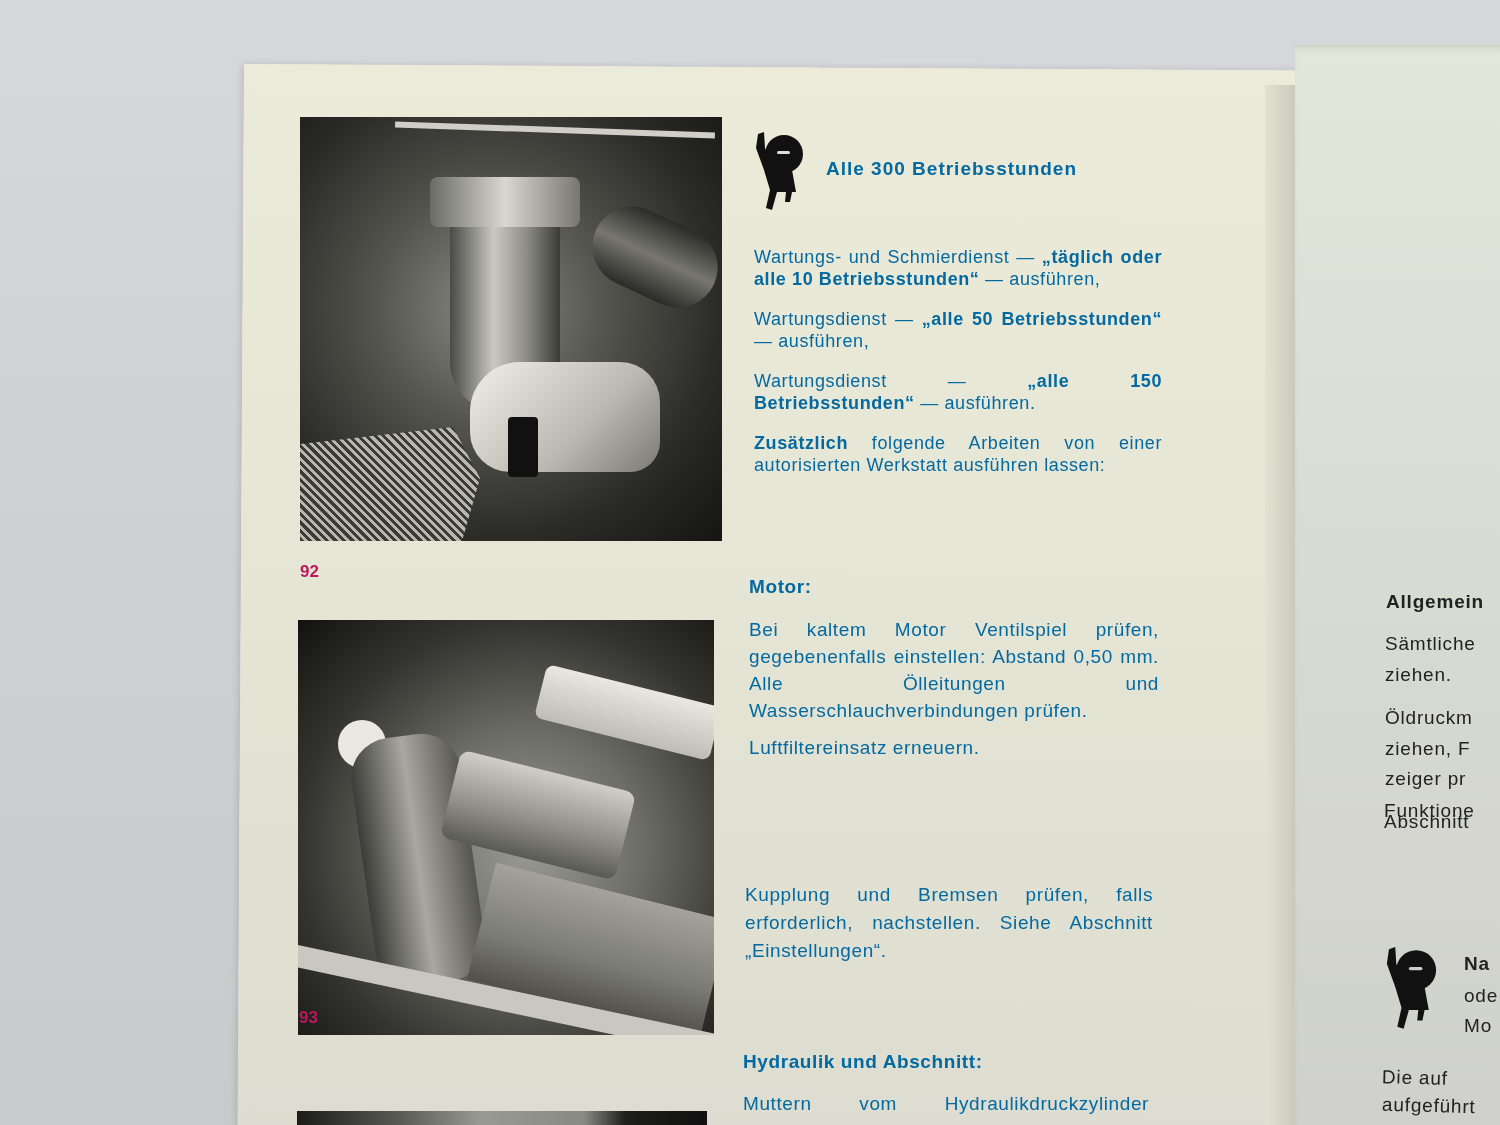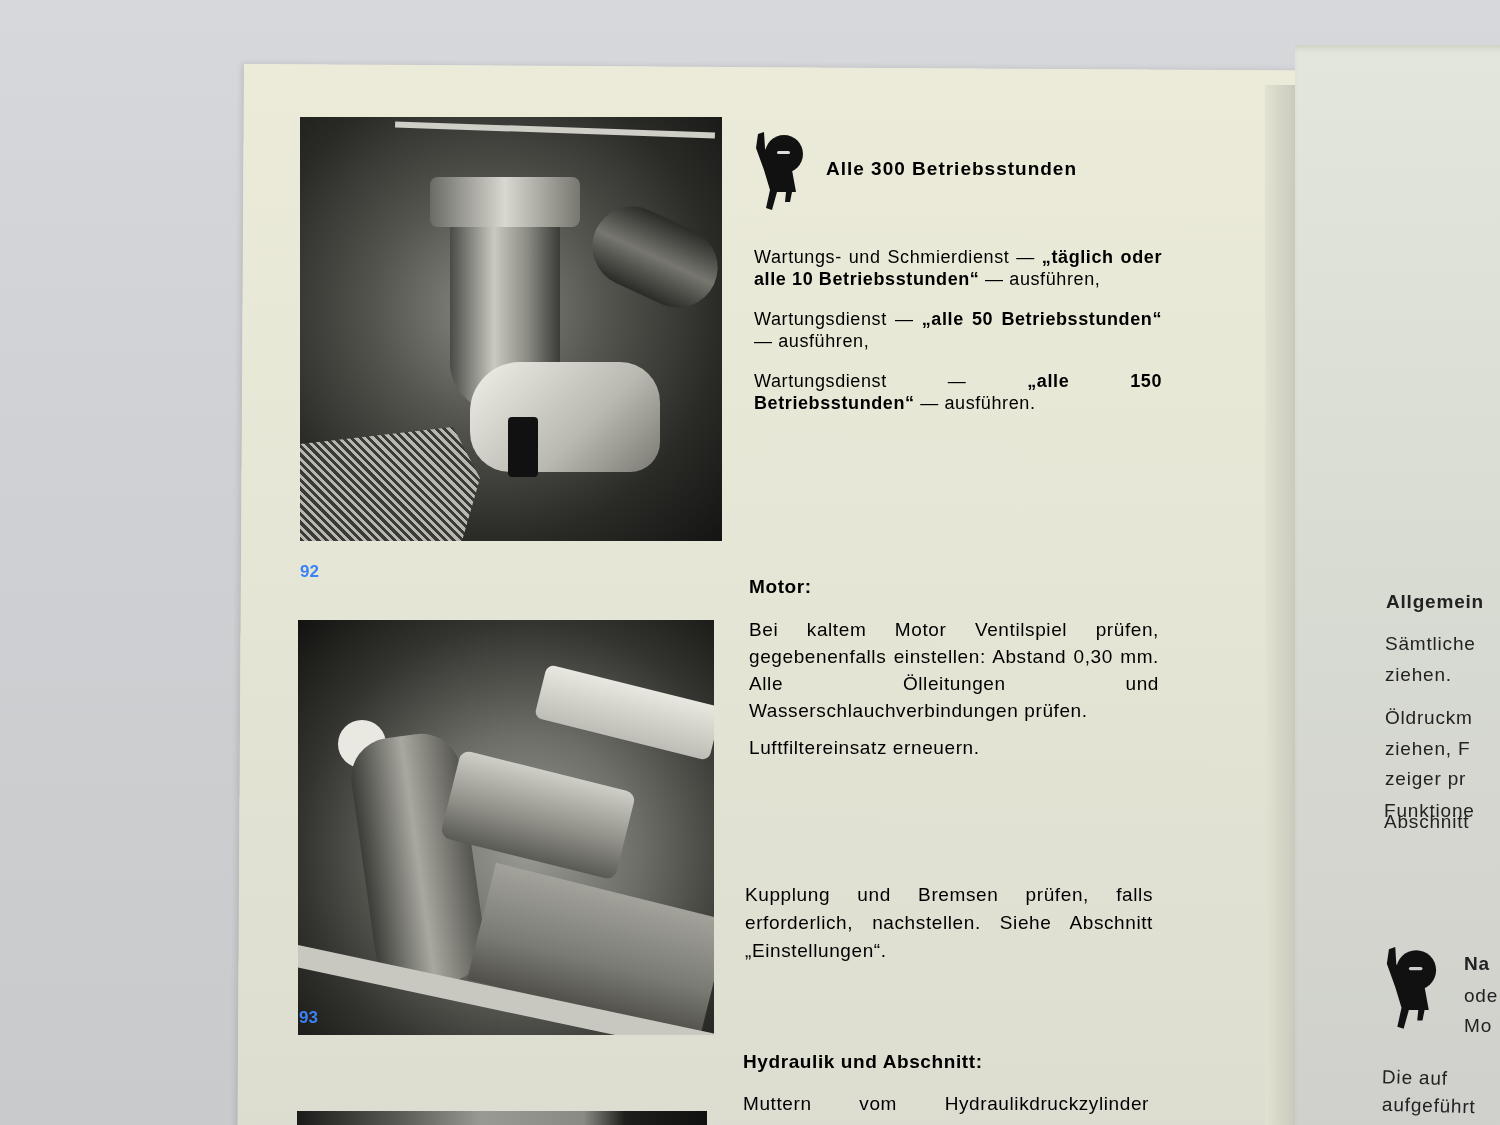--- a/index.html
+++ b/index.html
@@ -24,25 +24,25 @@
     background: linear-gradient(180deg, #e3e6da 0%, #d8dbd2 50%, #cfd0cb 100%);
     box-shadow: -6px 0 10px rgba(0,0,0,0.18) inset;
   }
   .photo {
     position: absolute; overflow: hidden;
     background:
       radial-gradient(ellipse at 45% 45%, #8a8a86 0%, #55554f 35%, #2a2a27 70%, #141412 100%);
   }
   .photo .shape { position: absolute; }
   .fig-num {
-    position: absolute; font-weight: bold; font-size: 17px; color: #3b82f6;
+    position: absolute; font-weight: bold; font-size: 17px; color: #be185d;
   }
   .textcol {
     position: absolute; font-size: 18px; line-height: 22px; letter-spacing: 0.6px;
-    color: #000000; text-align: justify;
+    color: #0369a1; text-align: justify;
   }
   .textcol p { margin: 0 0 11px 0; }
   .textcol b { font-weight: bold; }
   .h-heading { font-weight: bold; font-size: 19px; margin: 0; }
   .figure-icon { position: absolute; }
   .rtext { position: absolute; font-size: 19px; line-height: 28px; letter-spacing: 0.8px; color: #222; white-space: nowrap; }
 </style>
 </head>
 <body>
 
@@ -86,25 +86,28 @@
 <div class="textcol" style="left:754px; top:246px; width:408px;">
   <p>
     <span>Wartungs- und Schmierdienst — </span><b>„täglich oder alle 10 Betriebsstunden“</b><span> — ausführen,</span>
   </p>
   <p style="margin-top:18px;">
     <span>Wartungsdienst — </span><b>„alle 50 Betriebsstunden“</b><span> — ausführen,</span>
   </p>
   <p style="margin-top:18px;">
     <span>Wartungsdienst — </span><b>„alle 150 Betriebsstunden“</b><span> — ausführen.</span>
   </p>
+  <p style="margin-top:18px;">
+    <b>Zusätzlich</b><span> folgende Arbeiten von einer autorisierten Werkstatt ausführen lassen:</span>
+  </p>
 </div>
 
 <div class="textcol" style="left:749px; top:573px; width:410px; line-height:27px; font-size:19px;">
   <p class="h-heading" style="margin-bottom:16px;">Motor:</p>
-  <p style="margin-bottom:10px;">Bei kaltem Motor Ventilspiel prüfen, gegebenenfalls einstellen: Abstand 0,30 mm. Alle Ölleitungen und Wasserschlauchverbindungen prüfen.</p>
+  <p style="margin-bottom:10px;">Bei kaltem Motor Ventilspiel prüfen, gegebenenfalls einstellen: Abstand 0,50 mm. Alle Ölleitungen und Wasserschlauchverbindungen prüfen.</p>
   <p>Luftfiltereinsatz erneuern.</p>
 </div>
 
 <div class="textcol" style="left:745px; top:881px; width:408px; line-height:28px; font-size:19px;">
   <p>Kupplung und Bremsen prüfen, falls erforderlich, nachstellen. Siehe Abschnitt „Einstellungen“.</p>
 </div>
 
 <div class="textcol" style="left:743px; top:1048px; width:406px; line-height:28px; font-size:19px;">
   <p class="h-heading" style="margin-bottom:14px;">Hydraulik und Abschnitt:</p>
   <p>Muttern vom Hydraulikdruckzylinder nachziehen (4 Stück).</p>

